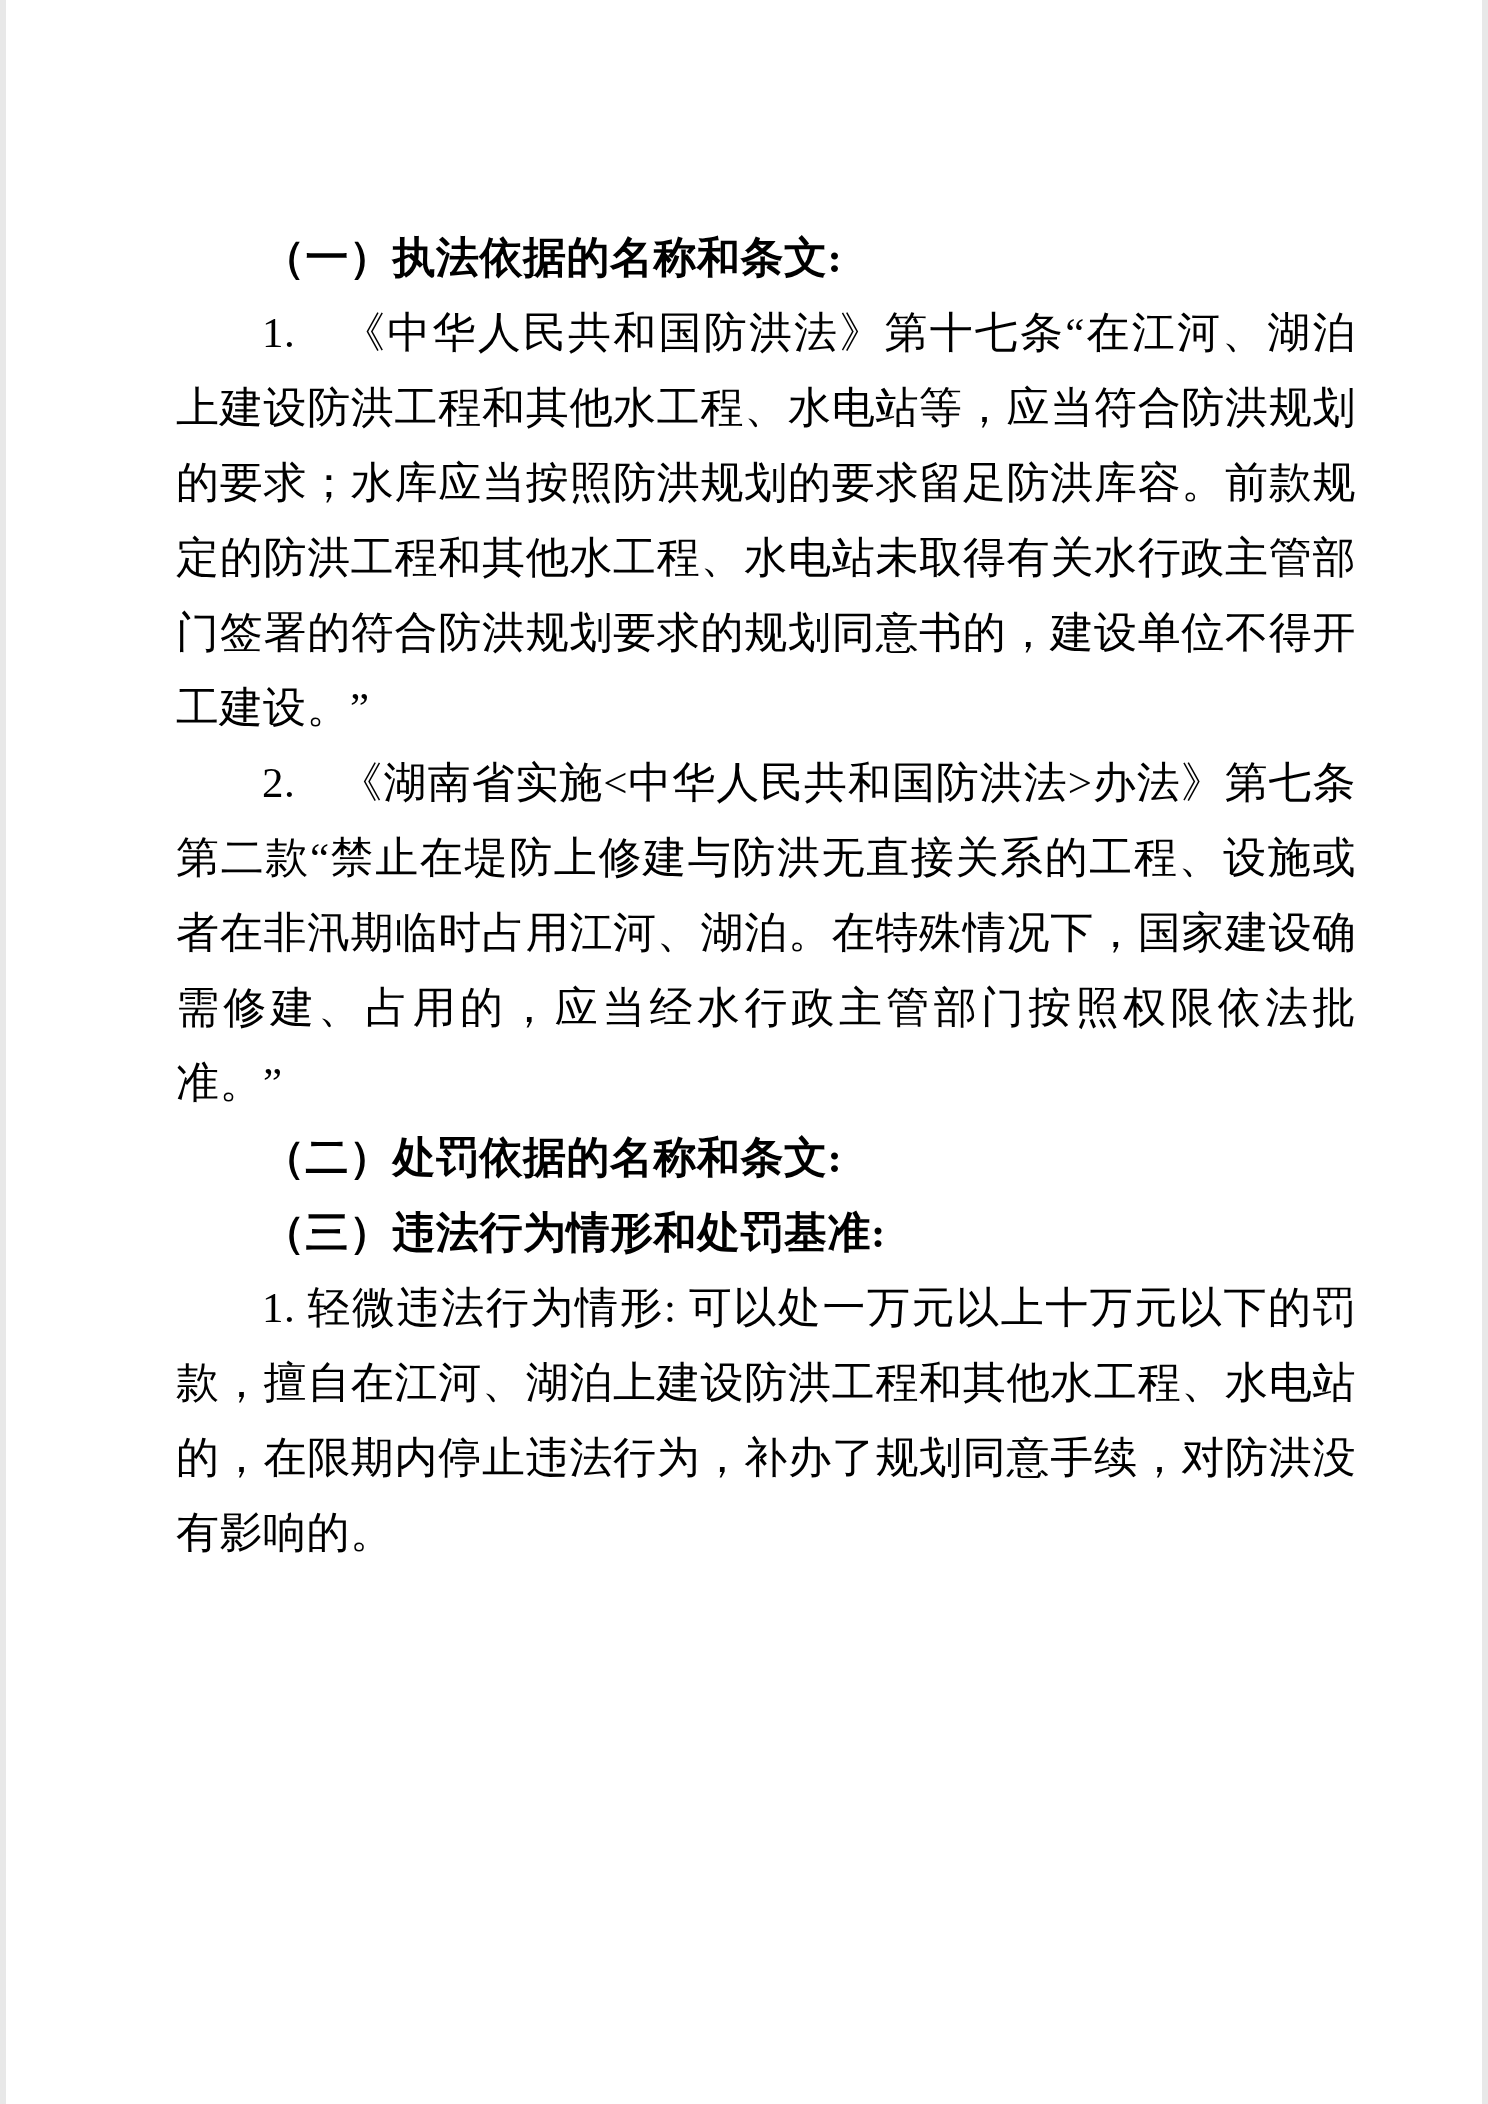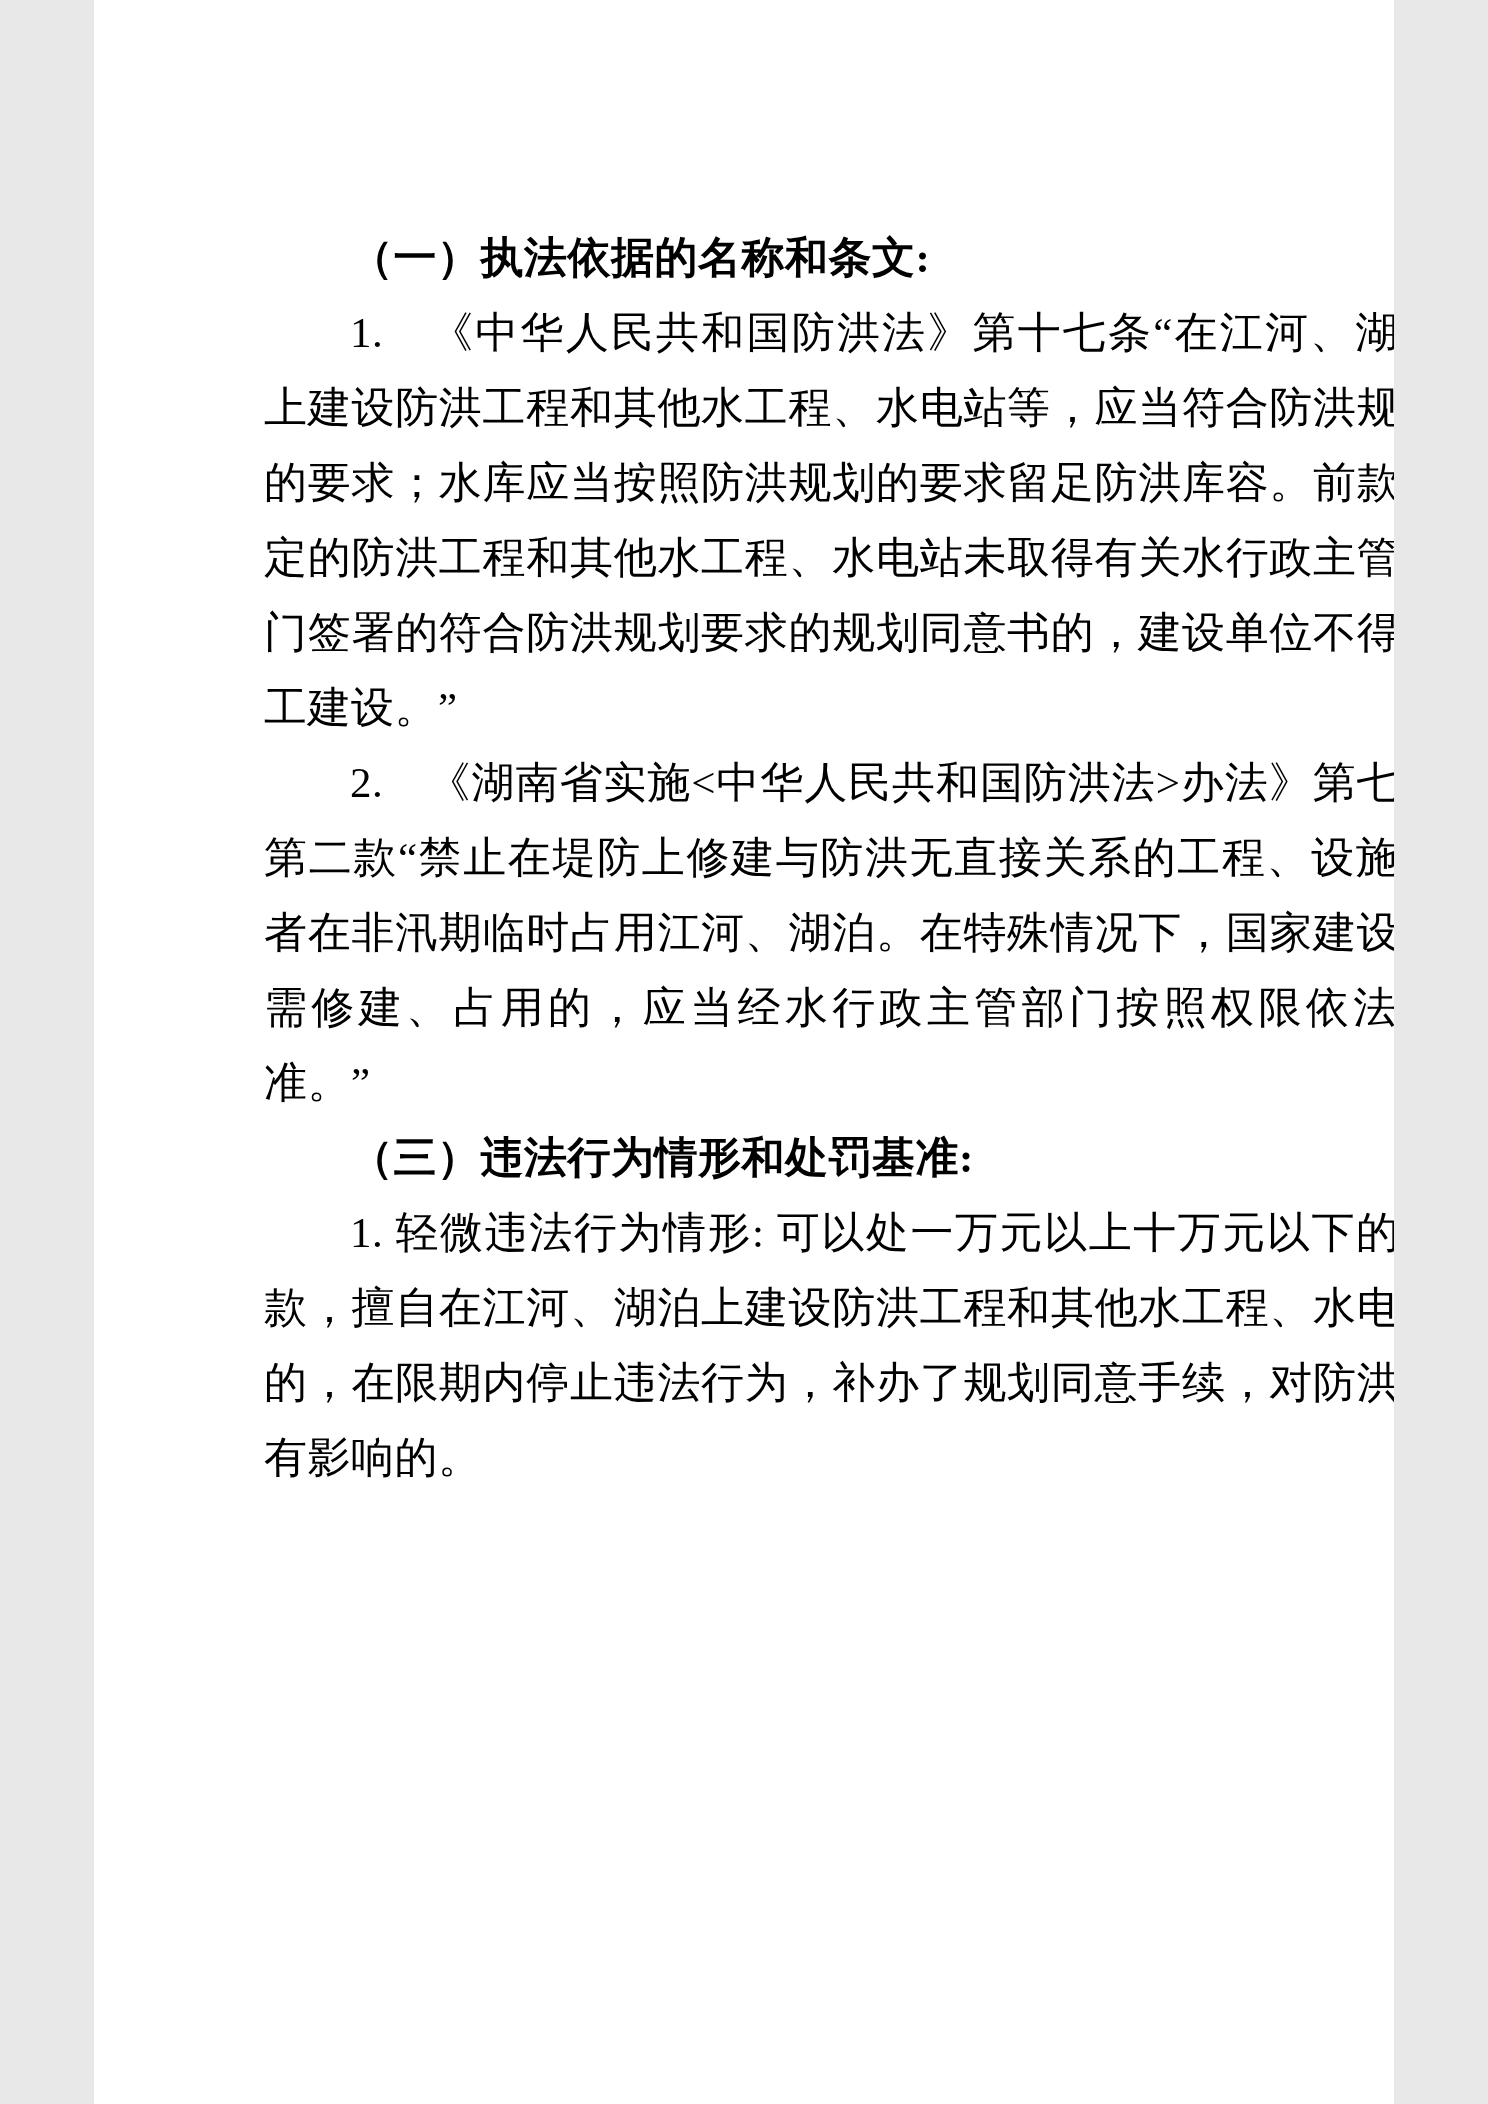--- a/index.html
+++ b/index.html
@@ -1,18 +1,18 @@
 <!DOCTYPE html>
 <html lang="zh"><head>
 <meta charset="utf-8">
 <style>
   html, body { margin: 0; padding: 0; background: #e8e8e8; }
   .page {
     position: relative;
-    width: 1300px;
+    width: 1476px;
     height: 2104px;
     margin: 0 auto;
     background: #ffffff;
     color: #000000;
     font-family: "Liberation Serif", "DejaVu Serif", serif;
     overflow: hidden;
   }
   .content {
     position: absolute;
     left: 170px;
@@ -46,20 +46,21 @@
 
 <div class="page">
   <div class="content">
 
     <h3>（一）执法依据的名称和条文:</h3>
 
     <p>1.　《中华人民共和国防洪法》第十七条“在江河、湖泊上建设防洪工程和其他水工程、水电站等，应当符合防洪规划的要求；水库应当按照防洪规划的要求留足防洪库容。前款规定的防洪工程和其他水工程、水电站未取得有关水行政主管部门签署的符合防洪规划要求的规划同意书的，建设单位不得开工建设。”</p>
 
     <p>2.　《湖南省实施&lt;中华人民共和国防洪法&gt;办法》第七条第二款“禁止在堤防上修建与防洪无直接关系的工程、设施或者在非汛期临时占用江河、湖泊。在特殊情况下，国家建设确需修建、占用的，应当经水行政主管部门按照权限依法批准。”</p>
 
+    <h3>（二）处罚依据的名称和条文:</h3>
 
 
     <h3>（三）违法行为情形和处罚基准:</h3>
 
     <p><span class="lead">1. 轻微违法行为情形: </span><span>可以处一万元以上十万元以下的罚款，擅自在江河、湖泊上建设防洪工程和其他水工程、水电站的，在限期内停止违法行为，补办了规划同意手续，对防洪没有影响的。</span></p>
 
   </div>
 </div>
 
 </body></html>

